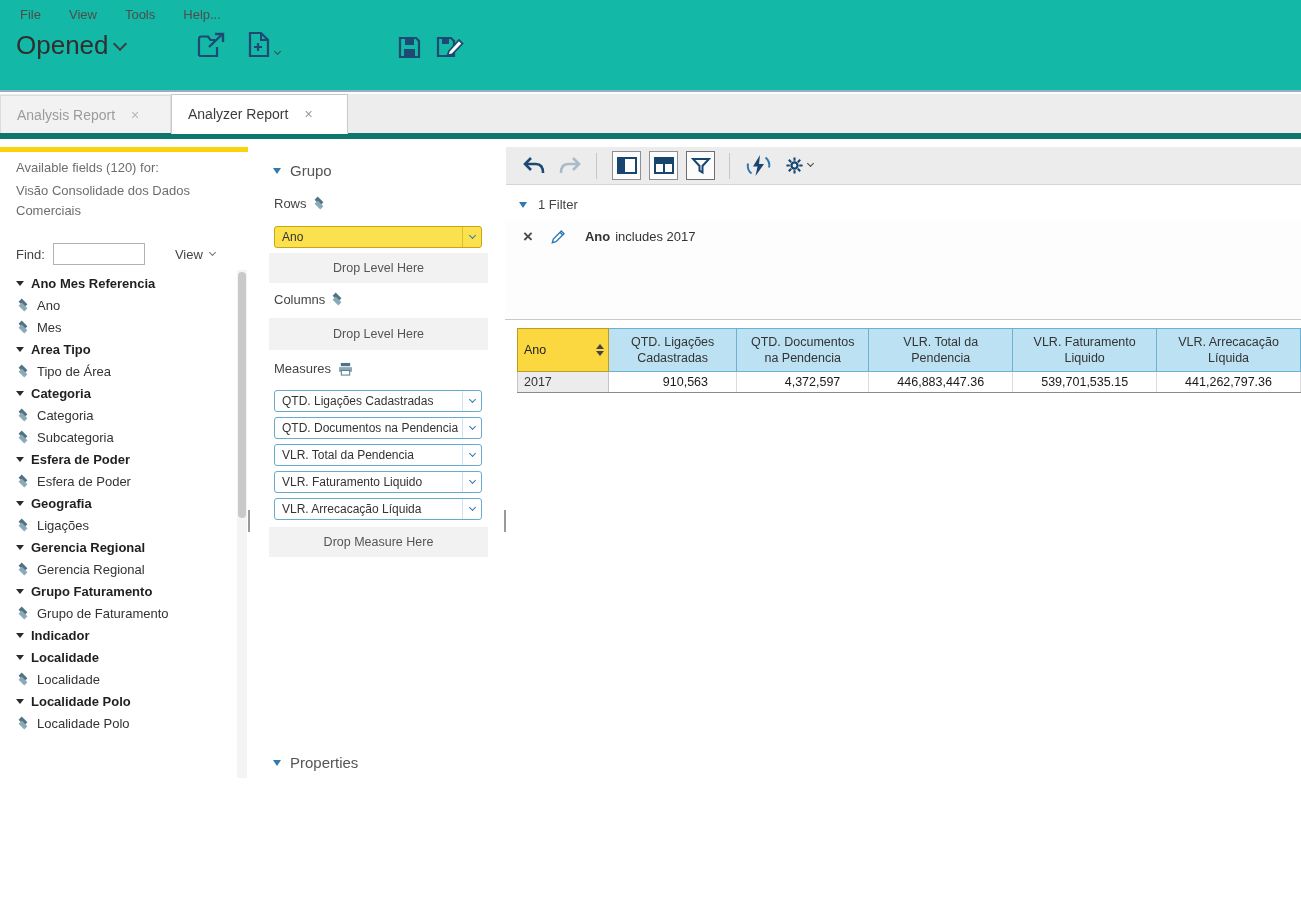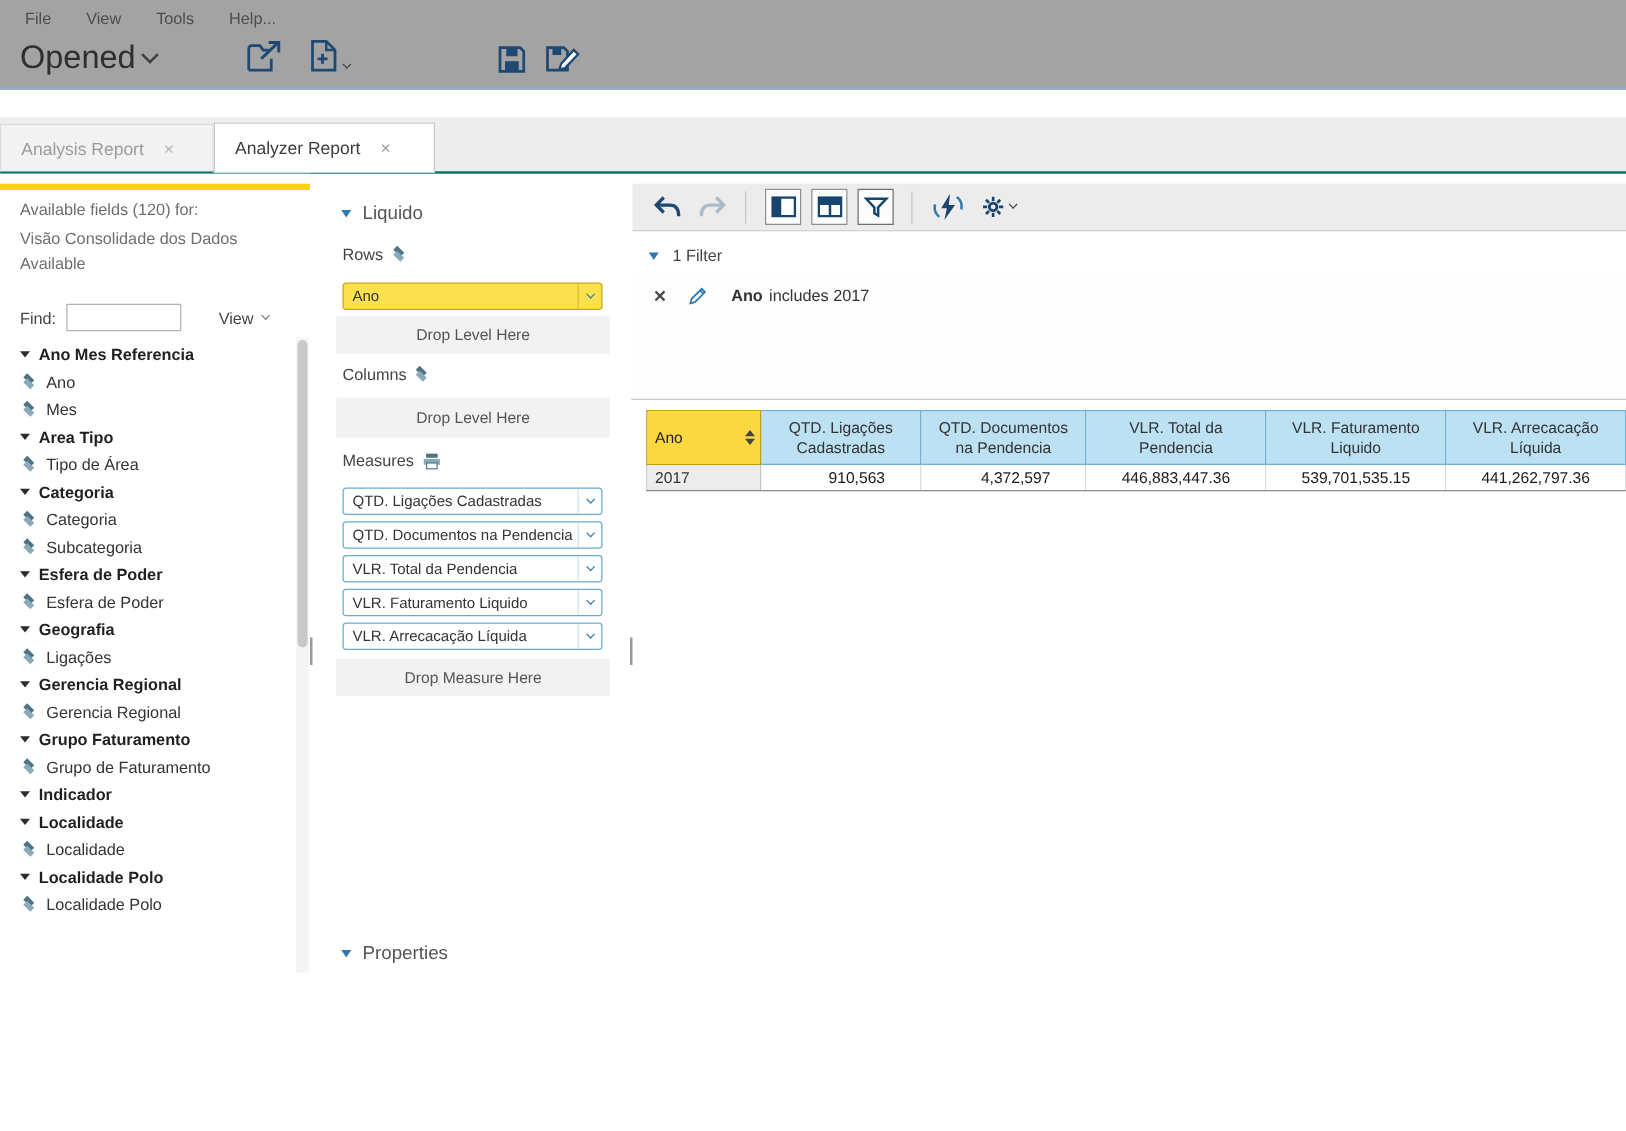--- a/index.html
+++ b/index.html
@@ -1,37 +1,37 @@
 <!DOCTYPE html>
 <html><head>
 <meta charset="utf-8">
 <style>
   *{margin:0;padding:0;box-sizing:border-box}
   html,body{width:1301px;height:905px}
   body{font-family:"Liberation Sans",sans-serif;background:#fff;color:#333;position:relative;overflow:hidden;font-size:13px}
 
   
-  .topbar{position:absolute;top:0;left:0;width:100%;height:72px;background:#a3a3a3;border-bottom:2px solid #93afc9}
+  .topbar{position:absolute;top:0;left:0;width:100%;height:92px;background:#14b8a6;border-bottom:2px solid #93afc9}
   .menubar{display:flex;gap:28px;padding:7px 0 0 20px;font-size:13px;color:#4d4d4d}
   .menubar span{cursor:default}
   .opened{position:absolute;top:30px;left:16px;display:flex;align-items:center;gap:6px;font-size:26px;color:#2f2f2f;cursor:default}
   .hicon{position:absolute;display:flex;align-items:flex-end;gap:4px}
   .hicon.folder{top:32px;left:196px}
   .hicon.newdoc{top:31px;left:247px}
   .hicon.save{top:36px;left:398px}
   .hicon.saveas{top:34px;left:436px}
 
   .chev{display:inline-block;width:7px;height:7px;border-right:2px solid #2f79b3;border-bottom:2px solid #2f79b3;transform:rotate(45deg);margin-top:-4px}
   .chev.big{width:10px;height:10px;border-width:2.4px;border-color:#3f3f3f}
   .chev.dk{border-color:#444}
   .chev.gy{border-color:#777}
   .chev.sm{width:5px;height:5px;border-width:1.6px}
 
   
-  .tabbar{position:absolute;top:94px;left:0;width:100%;height:45px;background:#ededed;border-bottom:2px solid #0f766e}
+  .tabbar{position:absolute;top:94px;left:0;width:100%;height:45px;background:#ededed;border-bottom:6px solid #0f766e}
   .tab{position:absolute;display:flex;align-items:center;gap:16px;padding:0 16px;font-size:14px;cursor:pointer}
   .tab.inactive{left:0;bottom:0;height:38px;width:171px;color:#9b9b9b;background:#f2f2f2;border:1px solid #dcdcdc;border-bottom:none}
   .tab.active{left:171px;bottom:-1px;height:40px;width:177px;color:#3c3c3c;background:#fff;border:1px solid #c9c9c9;border-bottom:1px solid #fff}
   .tab .x{font-size:14px;color:#b5b5b5}
 
   
   .fields-panel{position:absolute;top:139px;left:0;width:248px;height:643px;background:#fff}
   .accent{position:absolute;top:8px;left:0;width:100%;height:5px;background:#fcd20a}
   .fp-title{position:absolute;top:21px;left:16px;color:#6e6e6e}
   .fp-sub{position:absolute;top:42px;left:16px;width:212px;line-height:20px;color:#6e6e6e}
@@ -153,21 +153,21 @@
   </div>
   <div class="tab active">
     <span>Analyzer Report</span>
     <span class="x" style="color:#9a9a9a">×</span>
   </div>
 </div>
 
 <div class="fields-panel">
   <div class="accent"></div>
   <div class="fp-title">Available fields (120) for:</div>
-  <div class="fp-sub">Visão Consolidade dos Dados Available</div>
+  <div class="fp-sub">Visão Consolidade dos Dados Comerciais</div>
 
   <div class="findrow">
     <span>Find:</span>
     <input class="find-input" value="" style="">
     <span class="view-dd">
       <span>View</span>
       <i class="chev sm gy"></i>
     </span>
   </div>
 
@@ -259,21 +259,21 @@
   </div>
 
   <div class="vscroll">
     <div class="thumb"></div>
   </div>
 </div>
 
 <div class="layout-panel">
   <div class="sec-hdr" style="top:23px">
     <i class="tri-blue"></i>
-    <span>Liquido</span>
+    <span>Grupo</span>
   </div>
 
   <div class="sub-label" style="top:57px">
     <span>Rows</span>
     <span class="cube lg"></span>
   </div>
   <div class="chip yellow" style="top:87px">
     <span class="lbl">Ano</span>
     <span class="cv">
         <i class="chev sm"></i>

